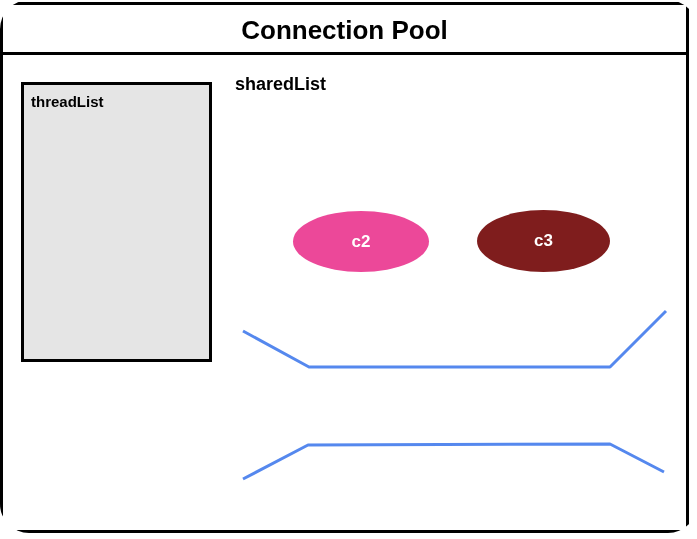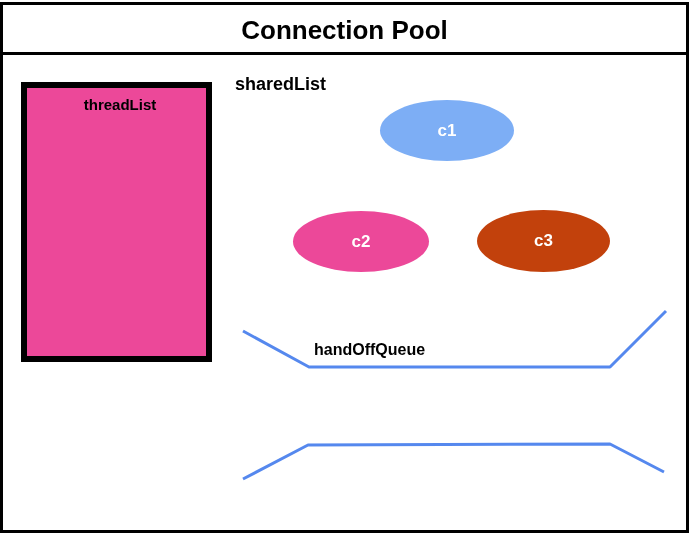--- a/index.html
+++ b/index.html
@@ -7,20 +7,21 @@
     padding: 0;
     background: #ffffff;
     font-family: "Liberation Sans", "DejaVu Sans", sans-serif;
   }
   .canvas {
     position: relative;
     width: 697px;
     height: 533px;
     background: #ffffff;
     overflow: hidden;
+    border-radius: 29px;
   }
   .outer-frame {
     position: absolute;
     left: 0px;
     top: 2px;
     width: 689px;
     height: 531px;
     border: 3px solid #000;
     box-sizing: border-box;
     background: #ffffff;
@@ -35,24 +36,23 @@
     font-weight: bold;
     color: #000;
     letter-spacing: 0px;
   }
   .thread-list-box {
     position: absolute;
     left: 21px;
     top: 82px;
     width: 191px;
     height: 280px;
-    border: 6px solid #14b8a6;
+    border: 3px solid #14b8a6;
     box-sizing: border-box;
-    background: #ec4899;
-    text-align: center;
+    background: #e5e5e5;
   }
   .thread-list-label {
     padding: 8px 0 0 7px;
     font-size: 15px;
     font-weight: bold;
     color: #000;
   }
   .region-label {
     position: absolute;
     font-size: 18px;
@@ -90,31 +90,27 @@
   <div class="outer-frame" style="border-color: rgb(0, 0, 0);">
     <div class="title-bar" style="border-color: rgb(0, 0, 0);">Connection Pool</div>
   </div>
 
   <div class="thread-list-box" style="border-color: rgb(0, 0, 0);">
     <div class="thread-list-label">threadList</div>
   </div>
 
   <div class="region-label shared-list-label">sharedList</div>
 
-  <div class="ellipse ellipse-c1" style="background-color: rgb(125, 174, 245);">
-    <span style="color: rgb(255, 255, 255);">c1</span>
-  </div>
 
   <div class="ellipse ellipse-c2" style="background-color: #ec4899;">
     <span style="color: rgb(255, 255, 255);">c2</span>
   </div>
 
-  <div class="ellipse ellipse-c3" style="background-color: #c2410c;">
+  <div class="ellipse ellipse-c3" style="background-color: #7f1d1d;">
     <span style="color: rgb(255, 255, 255);">c3</span>
   </div>
 
   <svg class="lines-overlay" viewBox="0 0 697 539" xmlns="http://www.w3.org/2000/svg">
     <polyline points="243,331 309,367 610,367 666,311" fill="none" stroke-width="3" stroke-linejoin="round" stroke="#5588ee"></polyline>
     <polyline points="243,479 308,445 610,444 664,472" fill="none" stroke-width="3" stroke-linejoin="round" stroke="#5588ee"></polyline>
   </svg>
 
-  <div class="region-label handoff-label">handOffQueue</div>
 </div>
 
 </body></html>

